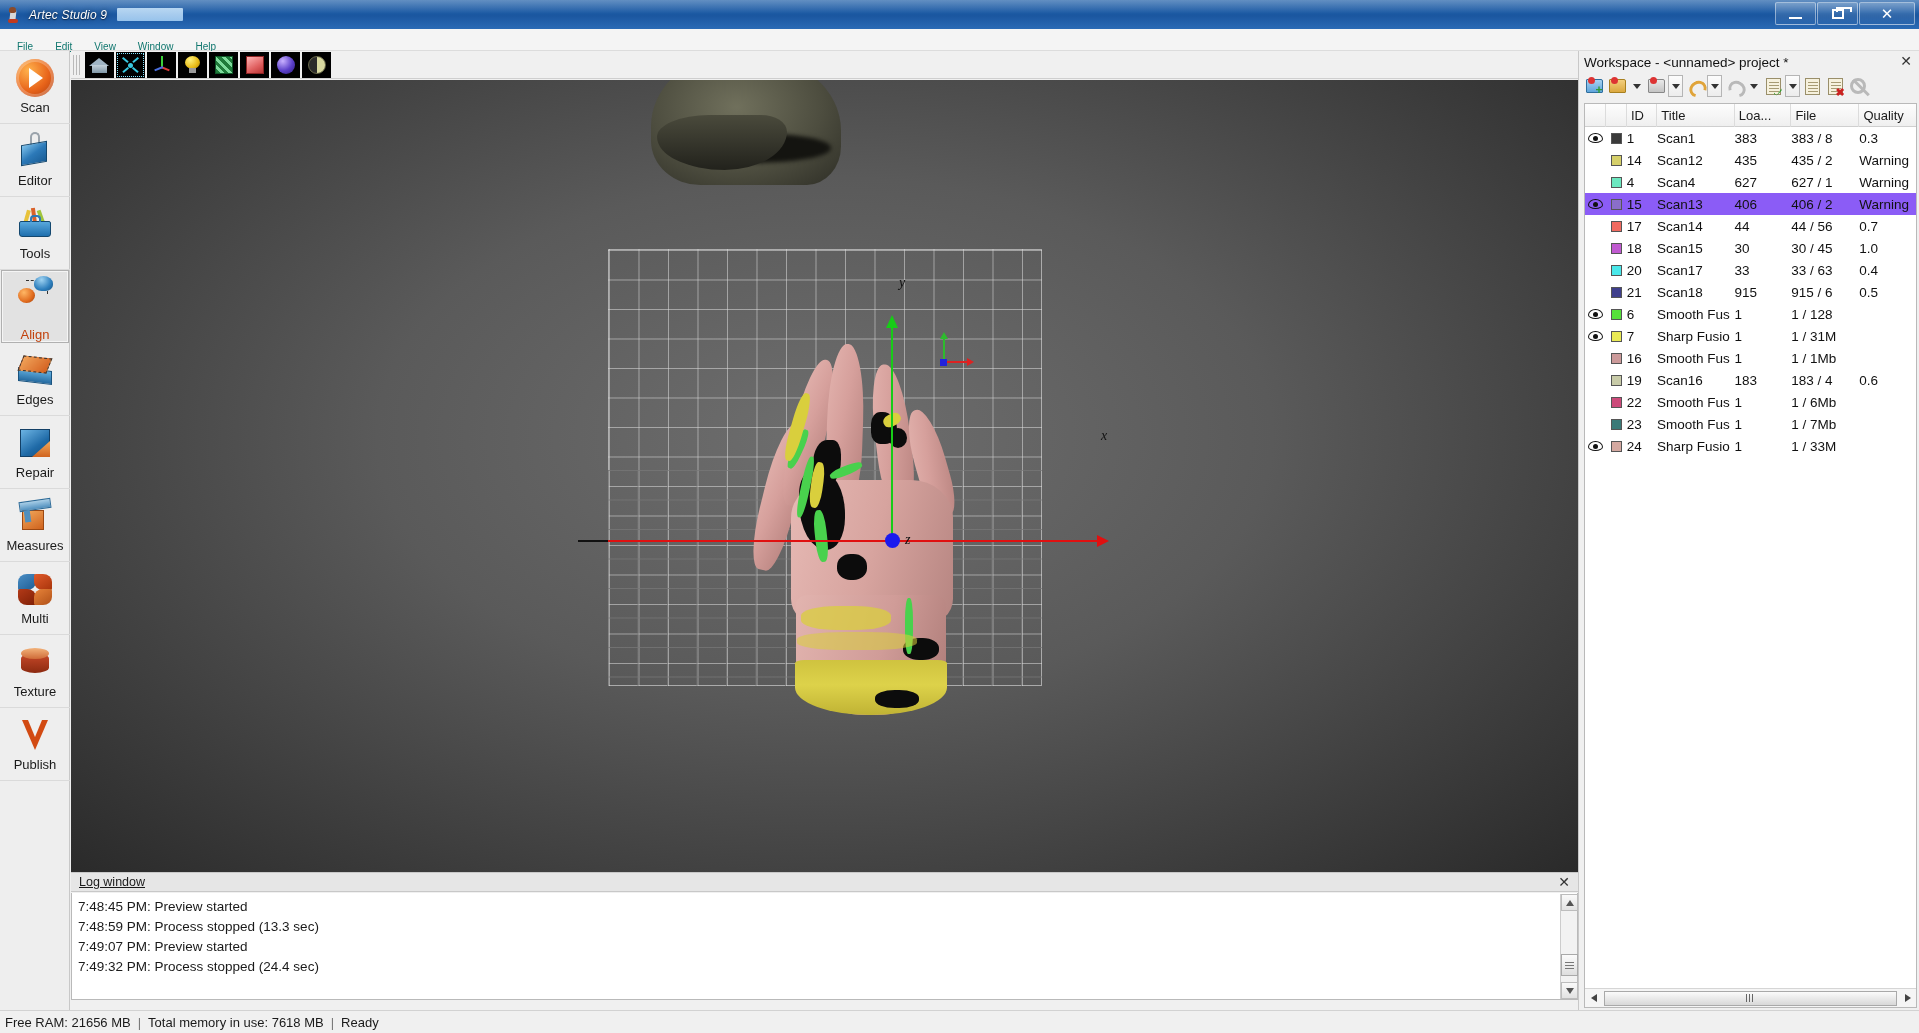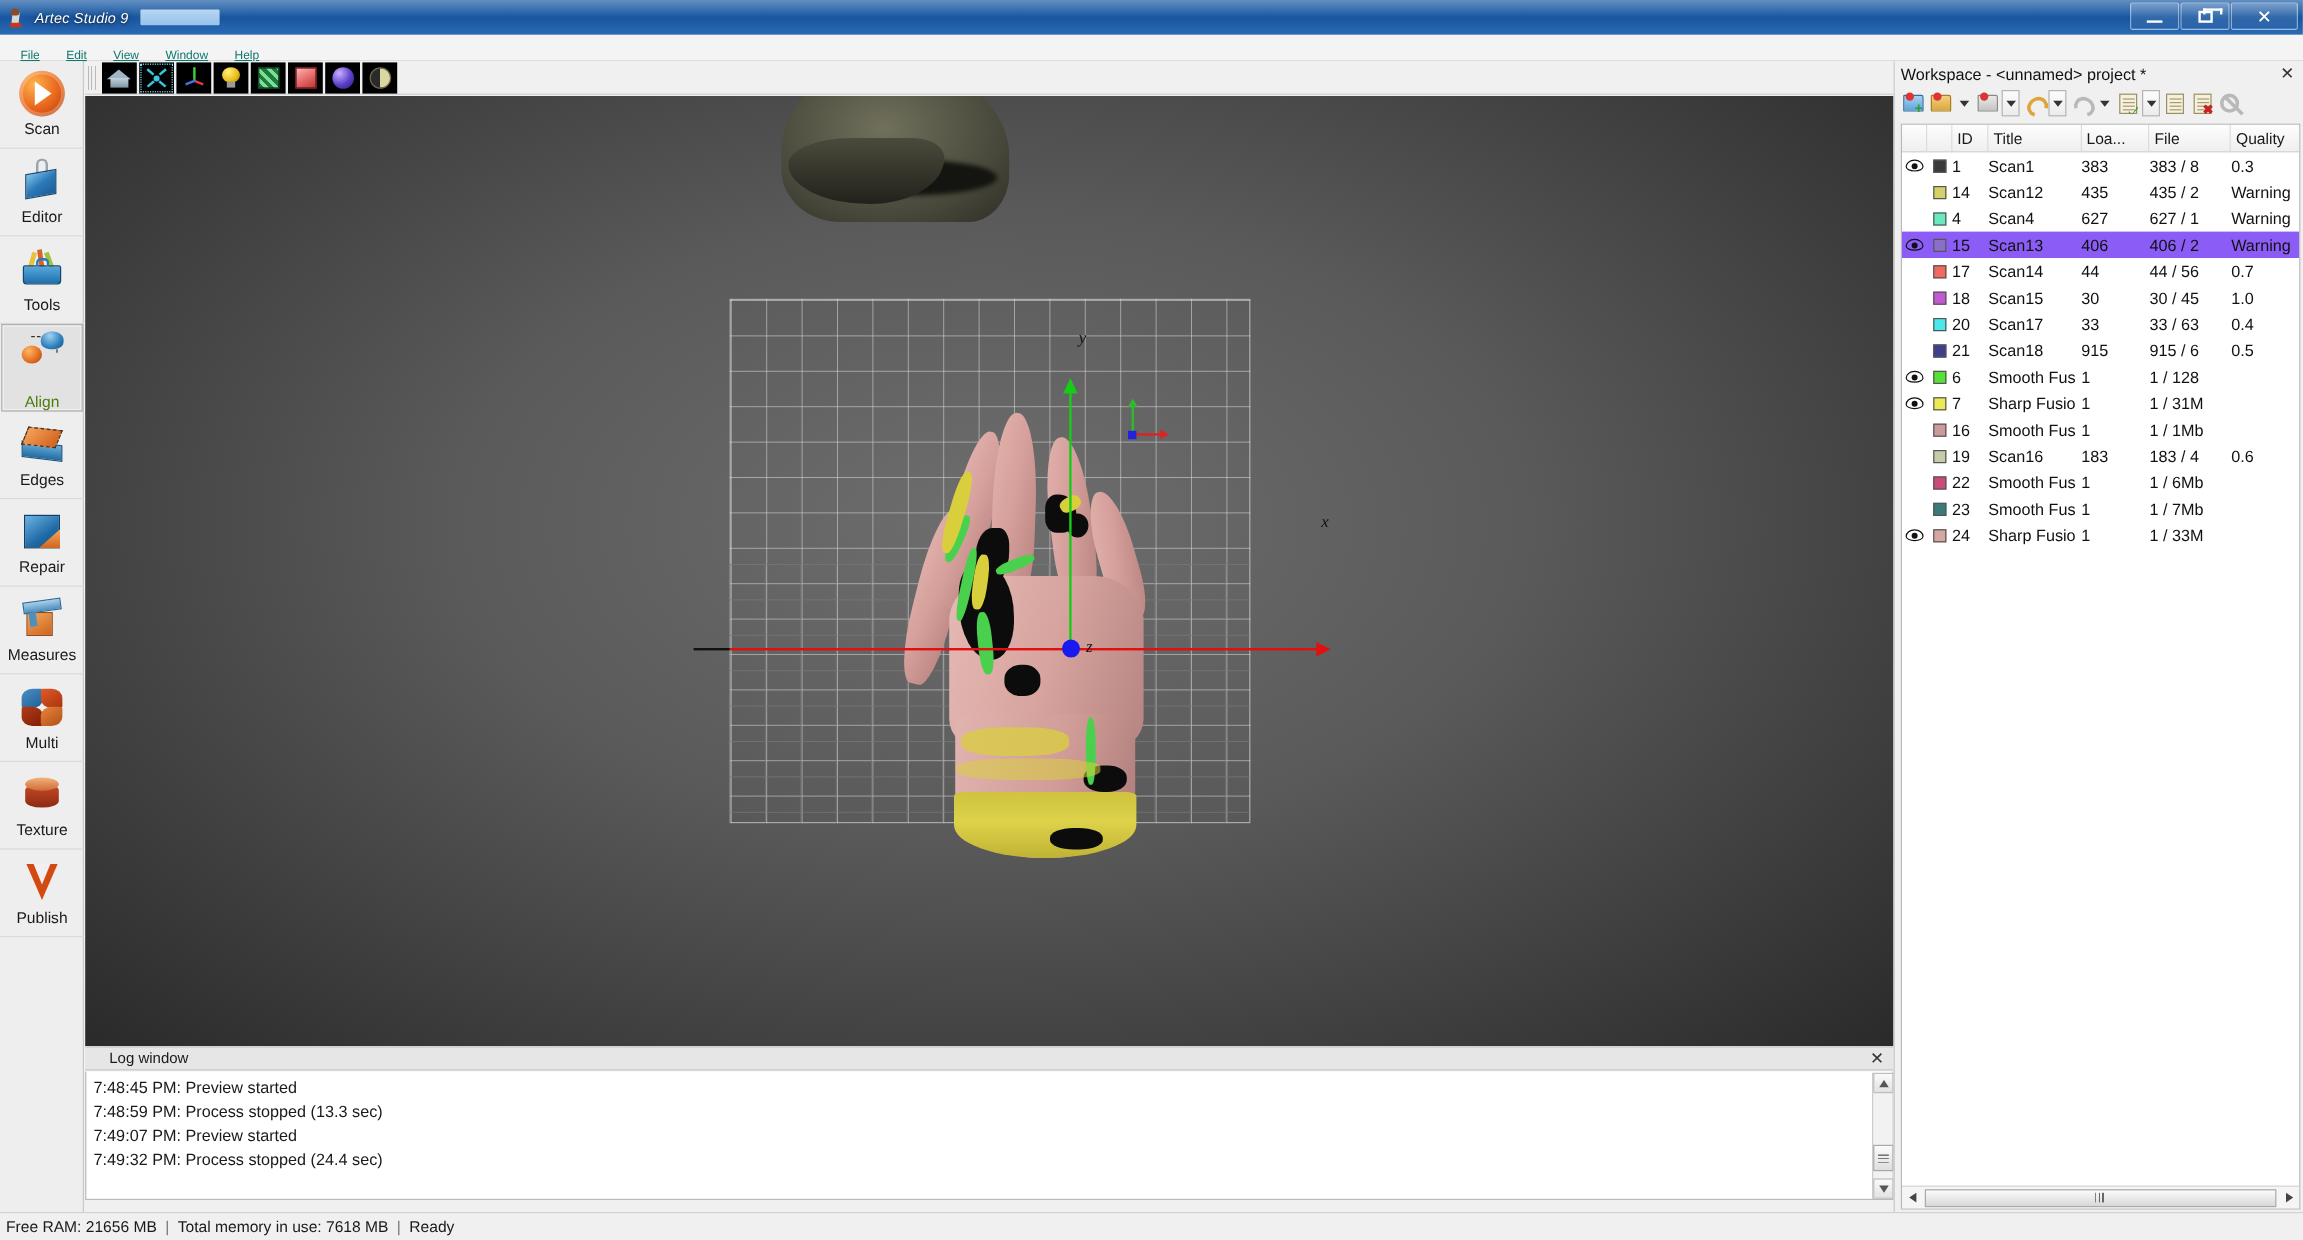--- a/index.html
+++ b/index.html
@@ -74,21 +74,21 @@
     width:70px; height:73px; display:flex; flex-direction:column;
     align-items:center; justify-content:center;
     border-bottom:1px solid #dadada; position:relative;
   }
   .side-btn.active {
     background:#e2e2e2; border:1px solid #b0b0b0; width:68px; margin:0 1px;
     box-shadow: inset 0 0 0 1px #f5f5f5;
   }
   .side-btn .sicon { width:38px; height:38px; position:relative; margin-bottom:3px; }
   .side-btn .slabel { font-size:13px; color:#1a1a1a; }
-  .side-btn.active .slabel { color:#4d7c0f;margin-top:40px; }
+  .side-btn.active .slabel { color:#c2410c;margin-top:40px; }
 
   
   .ic-scan { border-radius:50%;
      background: radial-gradient(circle at 33% 30%, #ffb24d, #e8641a 55%, #a8360b 100%);
      box-shadow: inset 0 0 0 3px rgba(255,255,255,.25);}
   .ic-scan:after{content:""; position:absolute; left:13px; top:9px;
      border-left:14px solid #fff; border-top:10px solid transparent; border-bottom:10px solid transparent;}
   .ic-cube-blue { position:absolute; left:5px; top:11px; width:26px; height:21px;
      background: linear-gradient(150deg,#7fc3ec,#2c79b8 50%,#1a5d96);
      transform: skewY(-10deg); border:1px solid #14486f; }
@@ -239,21 +239,21 @@
     filter: blur(.3px);}
   #skull .jaw { position:absolute; left:6px; top:60px; width:130px; height:55px;
     background: linear-gradient(to bottom,#4a4a3c,#22221c);
     border-radius: 40% 20% 48% 52% / 40% 30% 70% 60%; }
   #skull .shadow { position:absolute; left:30px; top:78px; width:150px; height:30px;
     background:#141410; border-radius:50%; filter:blur(2px); }
 
   
   #logwin { position:absolute; left:71px; top:872px; width:1507px; height:128px; background:#f0f0f0; }
   #logtitle { height:20px; background:#e6e6e6; border-top:1px solid #c8c8c8; border-bottom:1px solid #c8c8c8;
-    display:flex; align-items:center; padding-left:20px; font-size:12.5px; color:#1a1a1a; position:relative; }
+    display:flex; align-items:center; padding-left:8px; font-size:12.5px; color:#1a1a1a; position:relative;text-decoration:underline; }
   #logtitle .closex { position:absolute; right:8px; top:2px; font-size:14px; color:#333; line-height:14px; }
   #logbody { position:absolute; left:0; top:21px; width:1507px; height:107px; background:#fff;
     border:1px solid #b9b9b9; border-top:none; padding:4px 0 0 6px; }
   .logline { font-size:13.5px; color:#1a1a1a; line-height:20px; }
   #logscroll { position:absolute; right:1px; top:22px; width:17px; height:105px; background:#f2f2f2; border-left:1px solid #ccc; }
   .sbtn { width:17px; height:17px; display:flex; align-items:center; justify-content:center;
     background: linear-gradient(to bottom,#fafafa,#e2e2e2); border:1px solid #bdbdbd; }
   .arrow-up { width:0;height:0; border-left:4px solid transparent; border-right:4px solid transparent; border-bottom:6px solid #555;}
   .arrow-dn { width:0;height:0; border-left:4px solid transparent; border-right:4px solid transparent; border-top:6px solid #555;}
   #logthumb { position:absolute; left:0; top:60px; width:17px; height:22px;

